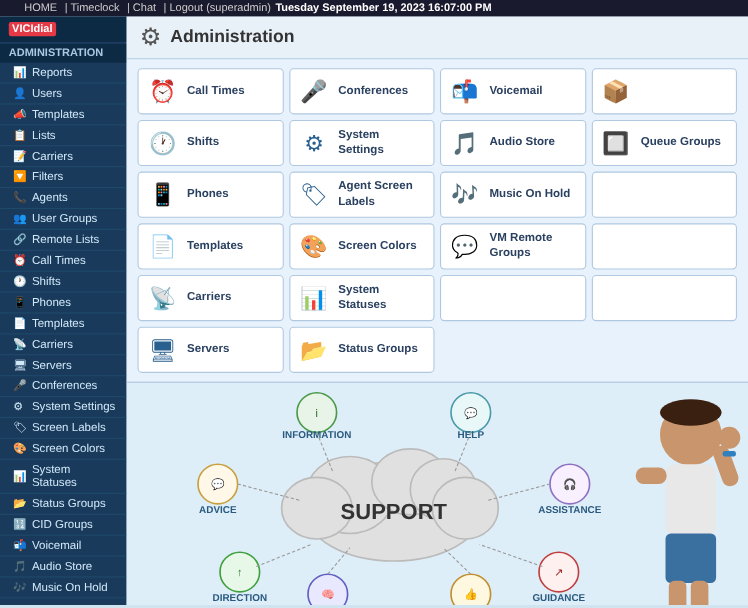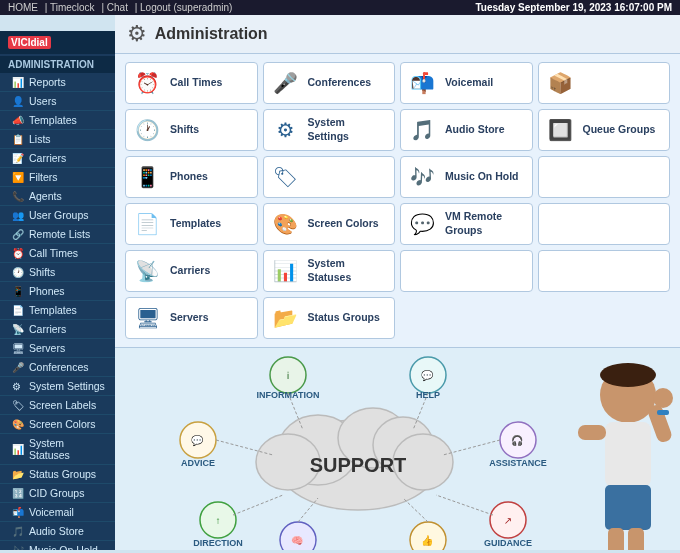--- a/index.html
+++ b/index.html
@@ -3,40 +3,39 @@
   <meta charset="utf-8">
   <style>
     * { box-sizing: border-box; margin: 0; padding: 0; }
     body { font-family: Arial, sans-serif; font-size: 11px; background: #d0e4f0; width: 680px; height: 553px; overflow: hidden; }
 
     
     #topbar {
       background: #1a1a2e;
       color: #ccc;
       font-size: 10px;
-      padding: 2px 8px;
-      display: flex;
-      justify-content: space-between;
+      padding: 2px 22px;
+      display: flex;
+      justify-content: flex-start;
       align-items: center;
     }
     #topbar a { color: #ccc; text-decoration: none; margin-right: 4px; }
     #topbar .datetime { color: #fff; font-weight: bold; }
 
     
     #layout { display: flex; height: calc(553px - 18px); }
 
     
     #sidebar {
       width: 115px;
       background: #1a3a5c;
       color: #fff;
       flex-shrink: 0;
       overflow-y: auto;
       font-size: 10.5px;
-      margin-top: 16px;
     }
     #sidebar-header {
       background: #0d2a45;
       padding: 5px 8px;
       font-weight: bold;
       font-size: 12px;
       color: #fff;
       display: flex;
       align-items: center;
       gap: 5px;
@@ -296,20 +295,21 @@
         <div class="admin-card">
           <span class="card-icon">🔲</span>
           <span class="card-label">Queue Groups</span>
         </div>
         <div class="admin-card">
           <span class="card-icon">📱</span>
           <span class="card-label">Phones</span>
         </div>
         <div class="admin-card">
           <span class="card-icon">🏷</span>
+          <span class="card-label">Agent Screen Labels</span>
         </div>
         <div class="admin-card">
           <span class="card-icon">🎶</span>
           <span class="card-label">Music On Hold</span>
         </div>
         <div class="admin-card"></div>
         <div class="admin-card">
           <span class="card-icon">📄</span>
           <span class="card-label">Templates</span>
         </div>

